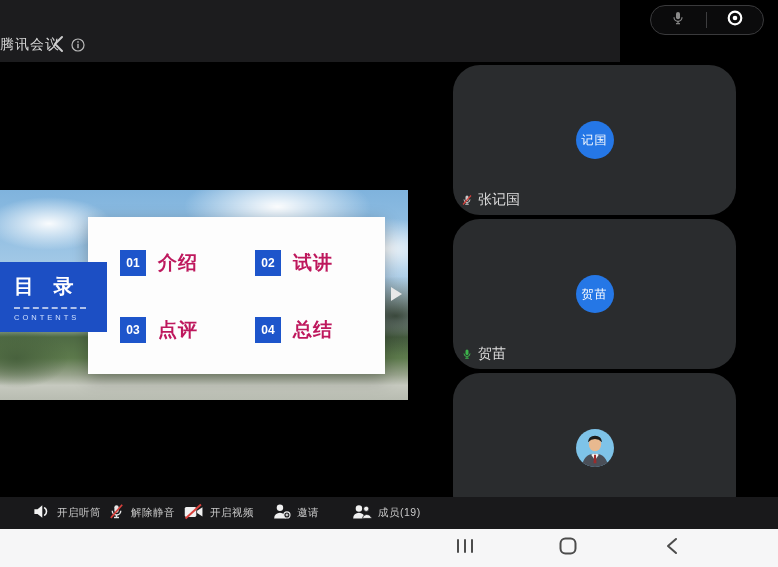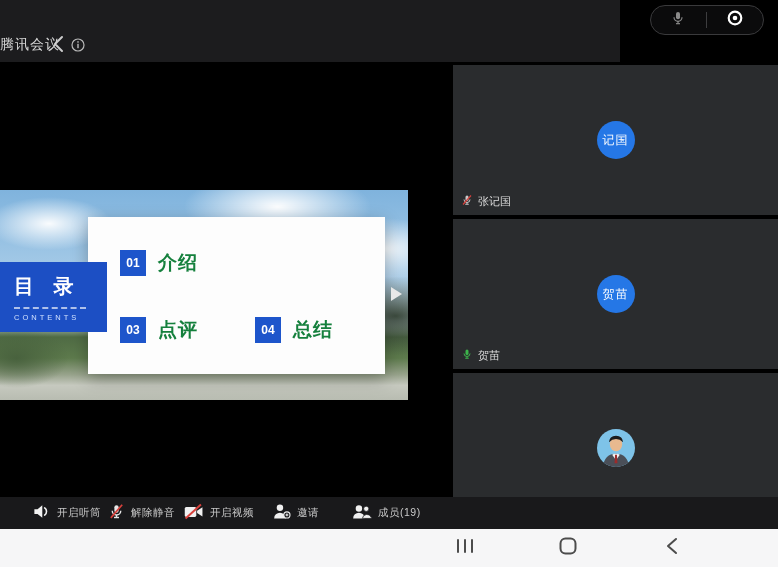--- a/index.html
+++ b/index.html
@@ -32,40 +32,40 @@
       radial-gradient(ellipse 120px 55px at 97% 60%, rgba(52,66,52,.95), rgba(52,66,52,0) 72%),
       radial-gradient(ellipse 70px 40px at 4% 80%, rgba(70,95,60,.9), rgba(70,95,60,0) 75%),
       linear-gradient(to bottom, rgba(0,0,0,0) 60%, rgba(72,96,60,.0) 62%, #4f6b44 70%, #5d7a4c 80%, #98a38c 88%, #c6c9bf 93%, #b8bcb1 100%),
       linear-gradient(to bottom, #7fb3dd 0%, #a5cae7 38%, #cfe2ef 58%, #e6ece6 100%);
   }
   .slide-card{position:absolute;left:88px;top:27px;width:297px;height:157px;background:#fdfdfd;
     box-shadow:0 5px 16px rgba(0,0,0,.28);}
   .toc-item{position:absolute;display:flex;align-items:center;text-align:right;}
   .toc-item .badge{width:26px;height:26px;background:#1d55cb;color:#fff;font-size:12px;
     display:flex;align-items:center;justify-content:center;font-weight:bold;}
-  .toc-item .lbl{margin-left:12px;font-size:19px;font-weight:bold;color:#15803d;letter-spacing:1px;}
+  .toc-item .lbl{margin-left:12px;font-size:19px;font-weight:bold;color:#be185d;letter-spacing:1px;}
   .toc-item.p00{left:32px;top:33px;}
   .toc-item.p01{left:167px;top:33px;}
   .toc-item.p02{left:32px;top:100px;}
   .toc-item.p03{left:167px;top:100px;}
   .toc-box{position:absolute;left:0;top:72px;width:107px;height:70px;background:#1c4fc4;color:#fff;padding:11px 0 0 14px;}
   .toc-box .toc-title{font-size:20px;font-weight:bold;letter-spacing:7px;white-space:nowrap;}
   .toc-box .toc-line{width:72px;border-top:2px dashed rgba(255,255,255,.65);margin:7px 0 4px 0;}
   .toc-box .toc-sub{font-size:7.5px;letter-spacing:3px;color:#cfe0ff;}
   .next-arrow{position:absolute;left:391px;top:97px;width:0;height:0;cursor:pointer;
     border-top:7px solid transparent;border-bottom:7px solid transparent;border-left:11px solid #e8e8e8;}
   
   .participants{position:absolute;left:453px;top:0;width:325px;height:435px;background:#000;}
-  .tile{position:absolute;left:0;width:325px;height:150px;background:#2a2c2e;overflow:hidden;}
+  .tile{position:absolute;left:0;width:283px;height:150px;background:#2a2c2e;overflow:hidden;border-radius:27px;}
   .tile.t0{top:3px;} .tile.t1{top:157px;} .tile.t2{top:311px;height:150px;}
   .avatar{position:absolute;left:50%;top:75px;transform:translate(-50%,-50%);
     width:38px;height:38px;border-radius:50%;background:#2577e6;color:#fff;
     display:flex;align-items:center;justify-content:center;font-size:12px;letter-spacing:1px;}
-  .name-tag{position:absolute;left:8px;bottom:6px;display:flex;align-items:flex-start;gap:5px;
-    color:#dedede;font-size:11px;}
+  .name-tag{position:absolute;left:8px;bottom:6px;display:flex;align-items:flex-end;gap:5px;
+    color:#dedede;font-size:14px;}
   
   .toolbar{position:absolute;left:0;top:497px;width:778px;height:32px;background:#19191b;}
   .tb-item{position:absolute;top:0;height:32px;display:flex;align-items:center;gap:6px;cursor:pointer;}
   .tb-item .tb-lbl{color:#c9c9c9;font-size:10.5px;letter-spacing:.5px;}
   .tb-i0{left:32px;text-align:right;} .tb-i1{left:108px;} .tb-i2{left:184px;} .tb-i3{left:272px;justify-content:flex-end;} .tb-i4{left:352px;}
   .exit-btn{position:absolute;right:32px;top:8px;height:32px;display:flex;align-items:center;
     color:#e04a42;font-size:12.5px;font-weight:bold;letter-spacing:1px;cursor:pointer;margin-top:16px;}
   
   .navbar{position:absolute;left:0;top:529px;width:778px;height:38px;background:#f6f6f7;}
   .nav-btn{position:absolute;top:0;width:44px;height:38px;display:flex;align-items:center;justify-content:center;cursor:pointer;}
@@ -115,20 +115,24 @@
   </header>
 
   <div class="main">
 
     <div class="share-area">
       <div class="slide">
         <div class="slide-card">
           <div class="toc-item p00">
             <span class="badge">01</span>
             <span class="lbl">介绍</span>
+          </div>
+          <div class="toc-item p01">
+            <span class="badge">02</span>
+            <span class="lbl">试讲</span>
           </div>
           <div class="toc-item p02">
             <span class="badge">03</span>
             <span class="lbl">点评</span>
           </div>
           <div class="toc-item p03">
             <span class="badge">04</span>
             <span class="lbl">总结</span>
           </div>
         </div>

